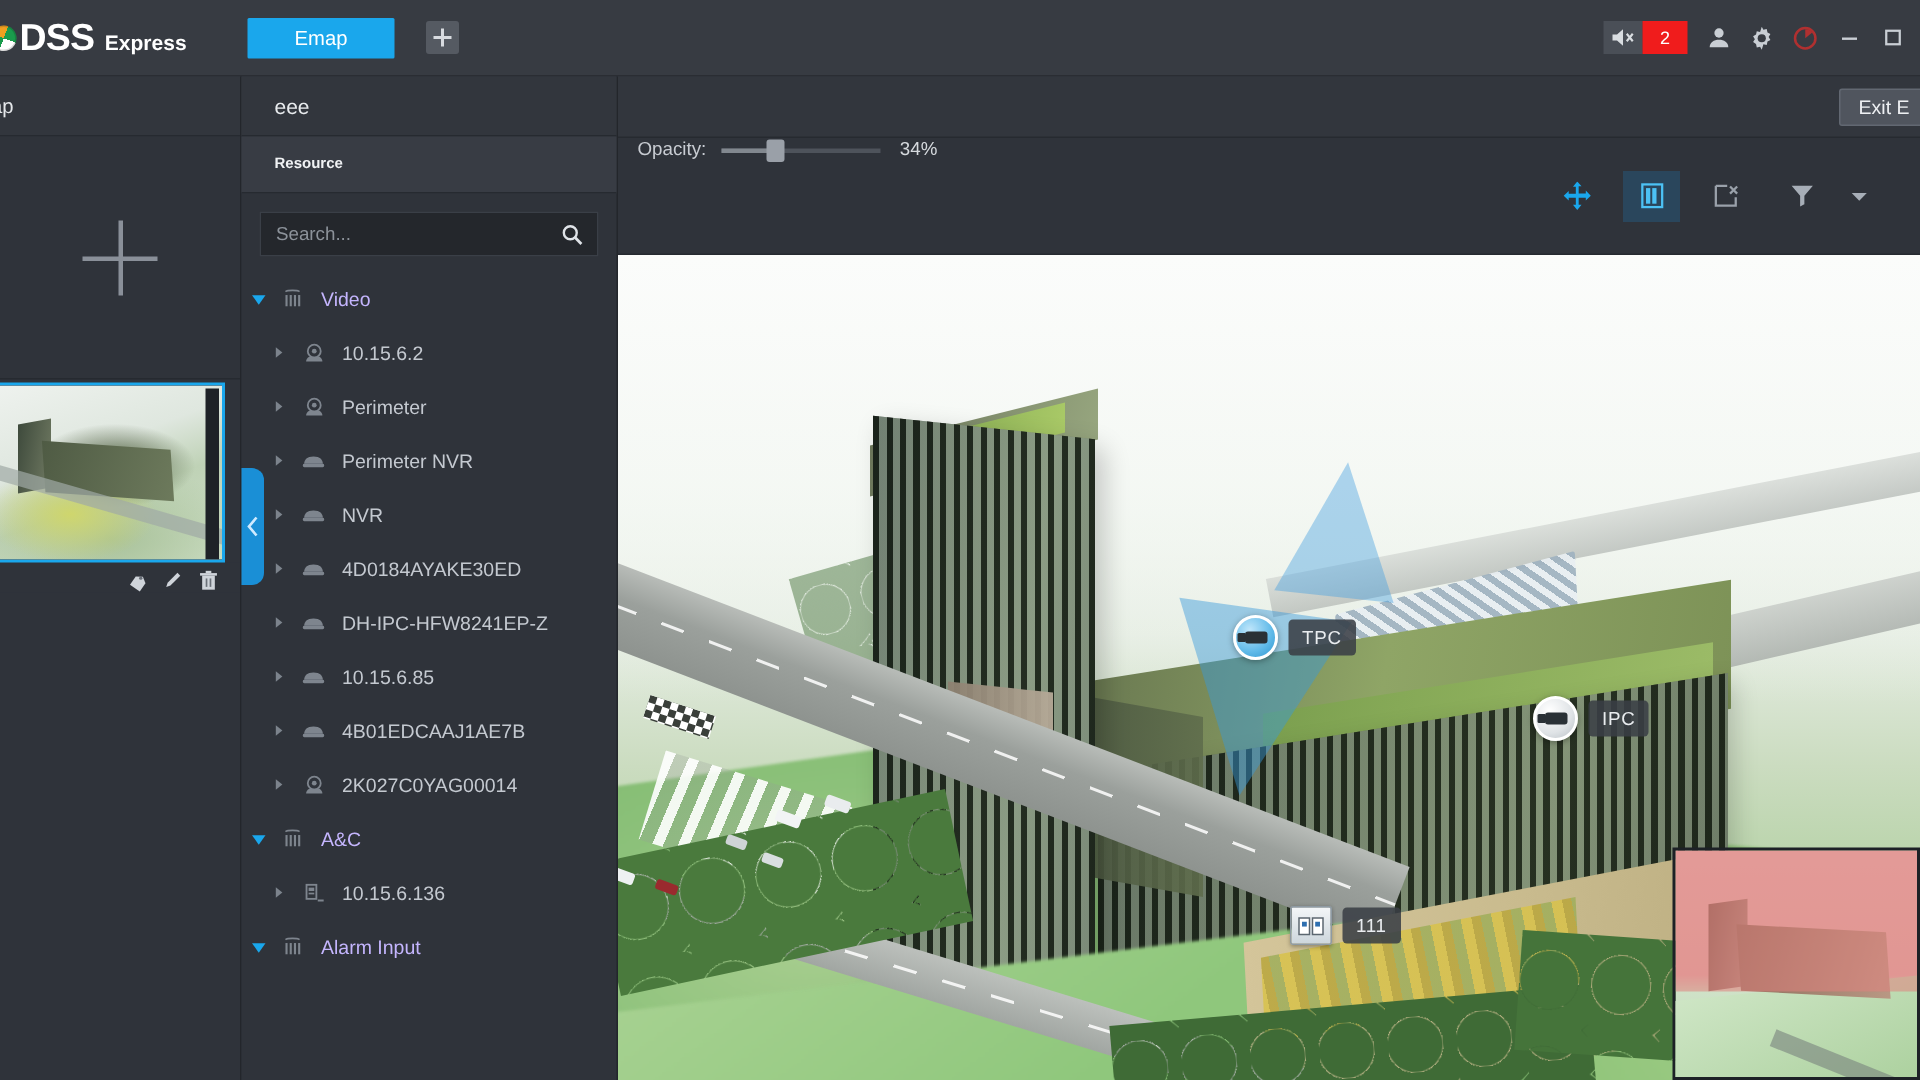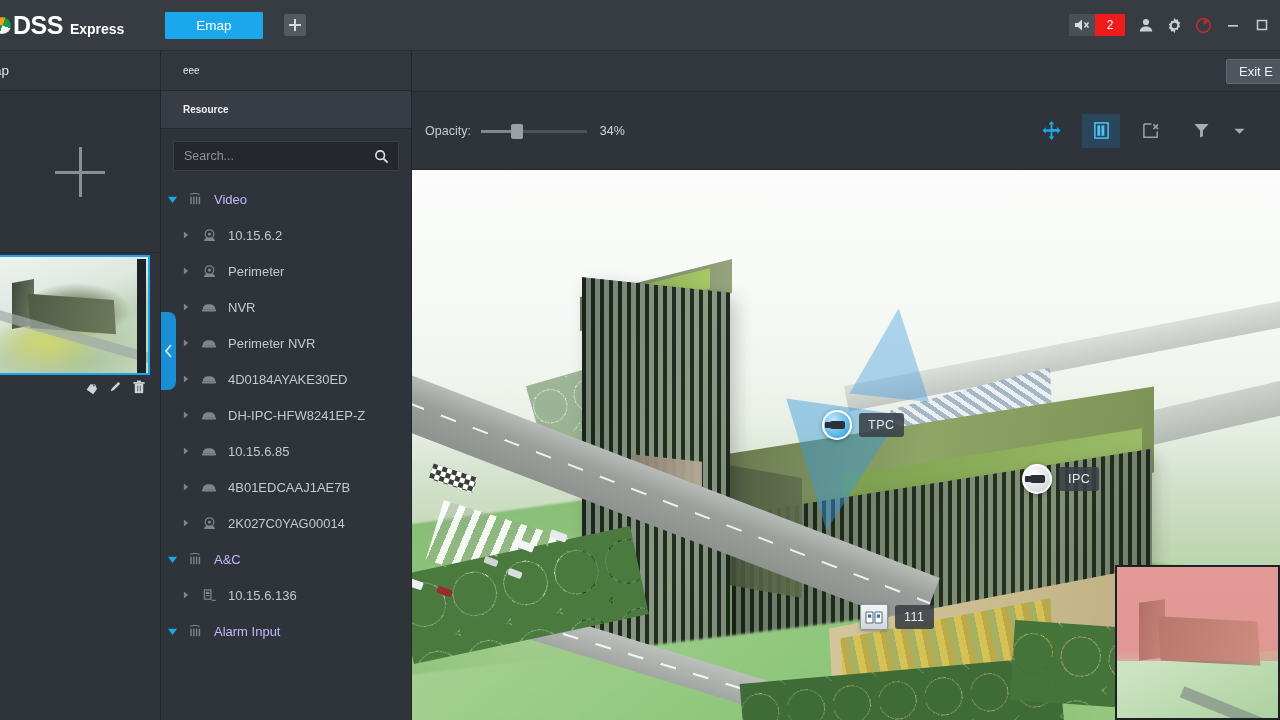--- a/index.html
+++ b/index.html
@@ -124,21 +124,21 @@
     display: flex; align-items: center; justify-content: center; cursor: pointer; z-index: 6;
   }
 
   
   .res-panel {
     position: absolute; left: 161px; top: 51px; width: 251px; height: 669px;
     background: #2f333a; border-right: 1px solid #23262b;
   }
   .res-title {
     height: 40px; display: flex; align-items: center; padding-left: 22px;
-    color: #e8ebee; font-size: 10px; background: #32363d;
+    color: #e8ebee; font-size: 14px; background: #32363d;
     border-bottom: 1px solid #262a30;
   }
   .res-sub {
     height: 38px; display: flex; align-items: center; padding-left: 22px;
     color: #f0f2f4; font-size: 10px; font-weight: bold; background: #383c44;
     border-bottom: 1px solid #262a30;
   }
   .search-row { padding: 12px 12px 8px 12px; }
   .search-box {
     position: relative; height: 30px; background: #24272c;
@@ -170,21 +170,21 @@
     background: #32363d; border-bottom: 1px solid #262a30;
   }
   .exit-btn {
     position: absolute; right: -6px; top: 8px; height: 25px; padding: 0 12px;
     background: #50555e; color: #eef0f3; font-size: 13px;
     display: flex; align-items: center; border-radius: 2px; cursor: pointer;
     border: 1px solid #626872; white-space: nowrap;
   }
   .opacity-bar {
     position: absolute; left: 0; top: 41px; width: 868px; height: 78px;
-    background: #2f333a; display: flex; align-items: center; padding-left: 13px;
+    background: #2f333a; display: flex; padding-left: 13px;
     border-bottom: 1px solid #262a30;
   }
   .op-label { color: #c8ccd2; font-size: 12.5px; margin-right: 10px; }
   .op-slider { position: relative; width: 106px; height: 16px; display: flex; align-items: center; cursor: pointer; }
   .op-track { position: absolute; left: 0; top: 7px; width: 106px; height: 3px; background: #4e535b; }
   .op-fill  { position: absolute; left: 0; top: 7px; width: 36px; height: 3px; background: #82888f; }
   .op-knob  { position: absolute; left: 30px; top: 1px; width: 12px; height: 15px; background: #9aa0a8; border-radius: 2px; }
   .op-val { color: #d6dade; font-size: 12.5px; margin-left: 13px; }
 
   .map-tools { margin-left: auto; display: flex; align-items: center; padding-right: 22px; }
@@ -580,36 +580,36 @@
           <svg width="7" height="10" viewBox="0 0 8 10">
               <path d="M1 1l5 4-5 4z" fill="#7c838c"></path>
             </svg>
         </span>
         <span class="t-ico">
           <svg width="16" height="14" viewBox="0 0 18 14">
             <path d="M2 9.5c0-3.2 2.2-5.5 7-5.5s7 2.3 7 5.5z" fill="#7e858e"></path>
             <rect x="1" y="9.5" width="16" height="2.6" rx="1.1" fill="#7e858e"></rect>
           </svg>
         </span>
-        <span class="t-label">NVR</span>
+        <span class="t-label">Perimeter NVR</span>
       </div>
 
       <div class="tree-row">
         <span class="tw l1">
           <svg width="7" height="10" viewBox="0 0 8 10">
               <path d="M1 1l5 4-5 4z" fill="#7c838c"></path>
             </svg>
         </span>
         <span class="t-ico">
           <svg width="16" height="14" viewBox="0 0 18 14">
             <path d="M2 9.5c0-3.2 2.2-5.5 7-5.5s7 2.3 7 5.5z" fill="#7e858e"></path>
             <rect x="1" y="9.5" width="16" height="2.6" rx="1.1" fill="#7e858e"></rect>
           </svg>
         </span>
-        <span class="t-label">Perimeter NVR</span>
+        <span class="t-label">NVR</span>
       </div>
 
       <div class="tree-row">
         <span class="tw l1">
           <svg width="7" height="10" viewBox="0 0 8 10">
               <path d="M1 1l5 4-5 4z" fill="#7c838c"></path>
             </svg>
         </span>
         <span class="t-ico">
           <svg width="16" height="14" viewBox="0 0 18 14">

